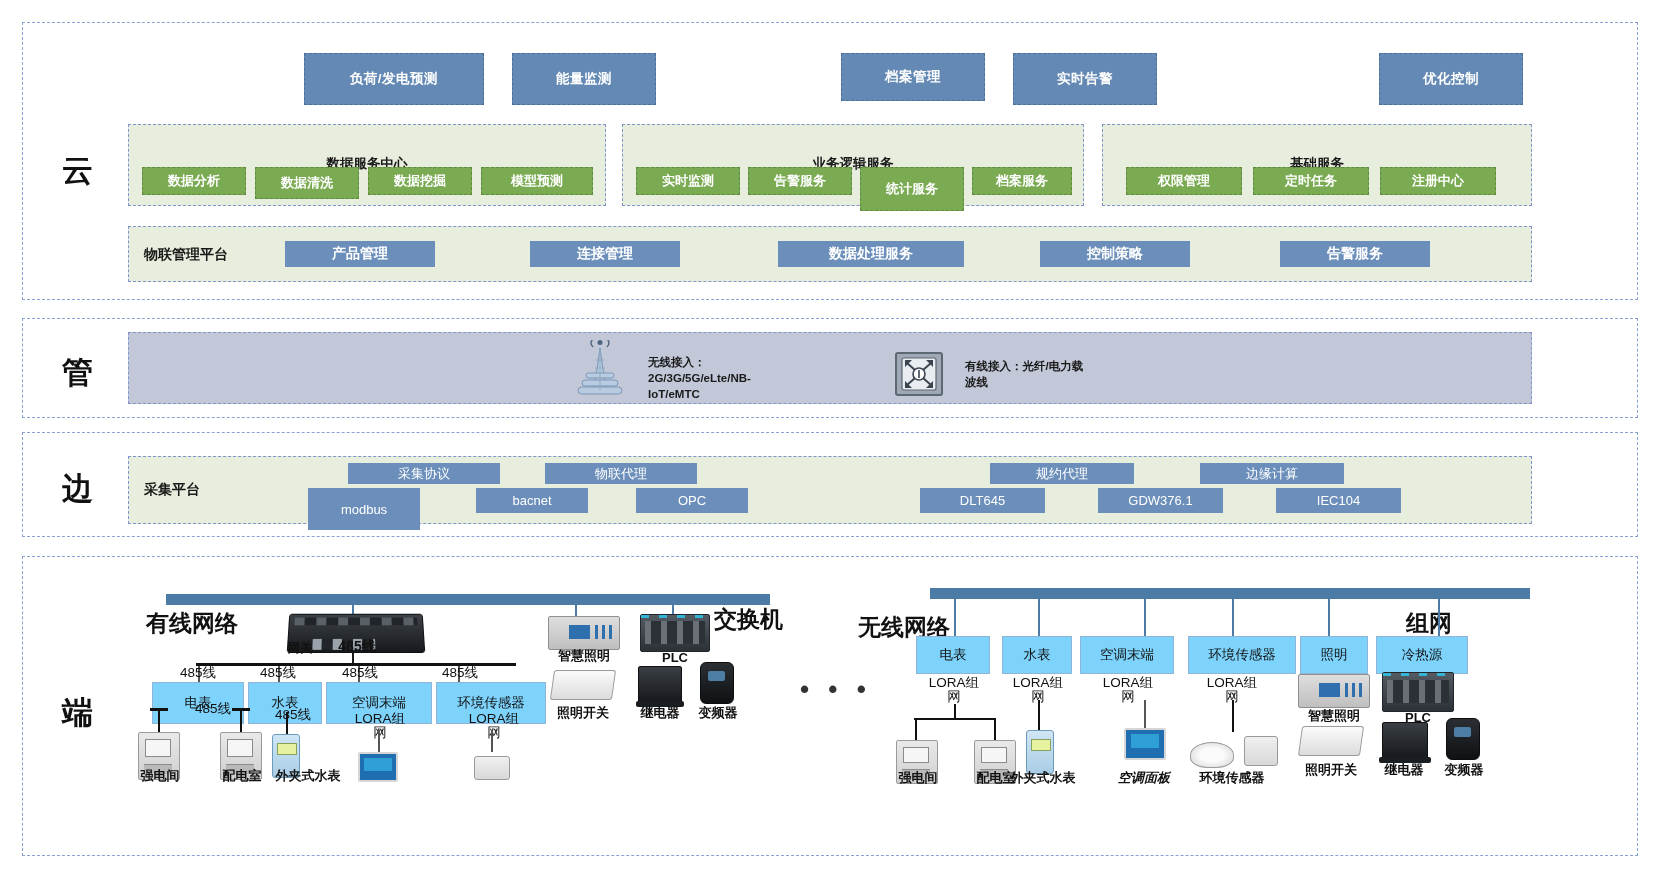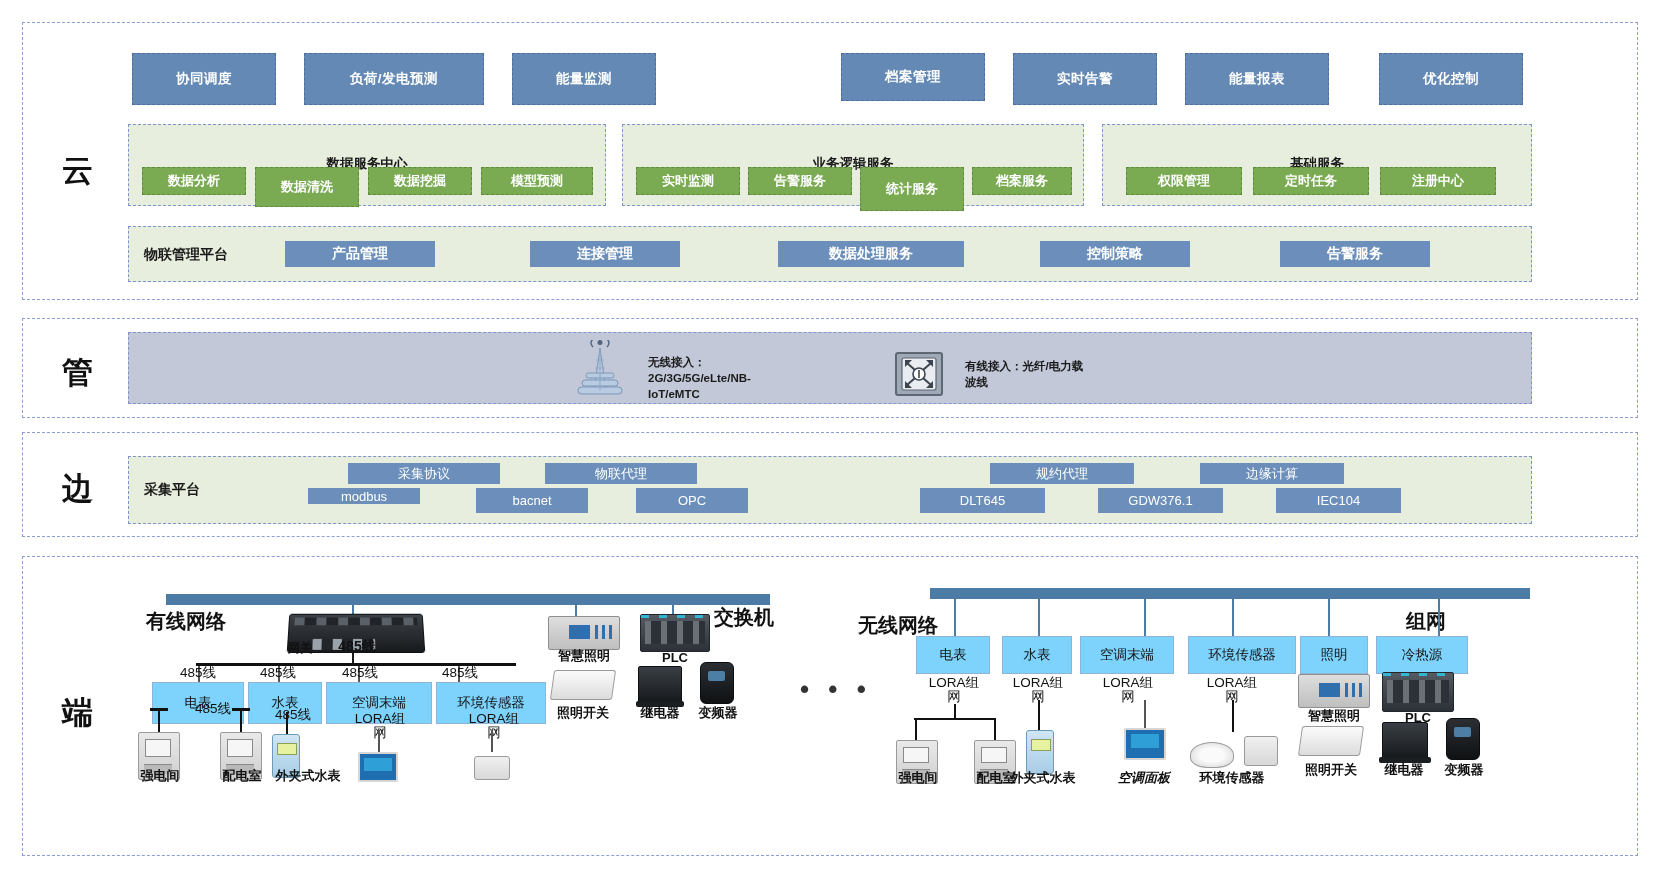--- a/index.html
+++ b/index.html
@@ -136,21 +136,21 @@
     box-sizing: border-box;
     display: flex;
     align-items: center;
     justify-content: center;
     font-size: 13.5px;
     color: #111;
     text-align: center;
   }
   .net-title {
     position: absolute;
-    font-size: 20px;
+    font-size: 23px;
     font-weight: 700;
     color: #111;
     font-family: Liberation Serif, serif;
   }
   .tiny-label {
     position: absolute;
     font-size: 12.5px;
     color: #111;
     text-align: center;
     line-height: 14px;
@@ -276,33 +276,31 @@
   .icon-svg { position: absolute; }
 </style>
 </head>
 <body>
 
 <div class="page">
 
   <div class="band" style="left:22px; top:22px; width:1616px; height:278px;"></div>
   <div class="band-label" style="left:62px; top:150px;">云</div>
 
-  <div class="app-tile" style="left:132px; top:53px; width:144px; height:52px;">协同调度</div>
   <div class="app-tile" style="left:304px; top:53px; width:180px; height:52px;">负荷/发电预测</div>
   <div class="app-tile" style="left:512px; top:53px; width:144px; height:52px;">能量监测</div>
   <div class="app-tile" style="left:841px; top:53px; width:144px; height:48px;">档案管理</div>
   <div class="app-tile" style="left:1013px; top:53px; width:144px; height:52px;">实时告警</div>
-  <div class="app-tile" style="left:1185px; top:53px; width:144px; height:52px;">能量报表</div>
   <div class="app-tile" style="left:1379px; top:53px; width:144px; height:52px;">优化控制</div>
 
   <div class="group" style="left:128px; top:124px; width:478px; height:82px;">
     <div class="group-title" style="top:7px;">数据服务中心</div>
   </div>
   <div class="chip-green" style="left:142px; top:167px; width:104px; height:28px;">数据分析</div>
-  <div class="chip-green" style="left:255px; top:167px; width:104px; height:40px;">数据清洗</div>
+  <div class="chip-green" style="left:255px; top:167px; width:104px; height:32px;">数据清洗</div>
   <div class="chip-green" style="left:368px; top:167px; width:104px; height:28px;">数据挖掘</div>
   <div class="chip-green" style="left:481px; top:167px; width:112px; height:28px;">模型预测</div>
 
   <div class="group" style="left:622px; top:124px; width:462px; height:82px;">
     <div class="group-title" style="top:7px;">业务逻辑服务</div>
   </div>
   <div class="chip-green" style="left:636px; top:167px; width:104px; height:28px;">实时监测</div>
   <div class="chip-green" style="left:748px; top:167px; width:104px; height:28px;">告警服务</div>
   <div class="chip-green" style="left:860px; top:167px; width:104px; height:44px;">统计服务</div>
   <div class="chip-green" style="left:972px; top:167px; width:100px; height:28px;">档案服务</div>
@@ -368,21 +366,21 @@
   <div class="band" style="left:22px; top:432px; width:1616px; height:105px;"></div>
   <div class="band-label" style="left:62px; top:468px;">边</div>
   <div class="group" style="left:128px; top:456px; width:1404px; height:68px;"></div>
   <div class="plain-label" style="left:144px; top:481px;">采集平台</div>
 
   <div class="chip-blue small" style="left:348px; top:463px; width:152px; height:21px;">采集协议</div>
   <div class="chip-blue small" style="left:545px; top:463px; width:152px; height:21px;">物联代理</div>
   <div class="chip-blue small" style="left:990px; top:463px; width:144px; height:21px;">规约代理</div>
   <div class="chip-blue small" style="left:1200px; top:463px; width:144px; height:21px;">边缘计算</div>
 
-  <div class="chip-blue small" style="left:308px; top:488px; width:112px; height:16px;">modbus</div>
+  <div class="chip-blue small" style="left:308px; top:488px; width:112px; height:42px;">modbus</div>
   <div class="chip-blue small" style="left:476px; top:488px; width:112px; height:25px;">bacnet</div>
   <div class="chip-blue small" style="left:636px; top:488px; width:112px; height:25px;">OPC</div>
   <div class="chip-blue small" style="left:920px; top:488px; width:125px; height:25px;">DLT645</div>
   <div class="chip-blue small" style="left:1098px; top:488px; width:125px; height:25px;">GDW376.1</div>
   <div class="chip-blue small" style="left:1276px; top:488px; width:125px; height:25px;">IEC104</div>
 
   <div class="band" style="left:22px; top:556px; width:1616px; height:300px;"></div>
   <div class="band-label" style="left:62px; top:692px;">端</div>
 
   <div class="bus" style="left:166px; top:594px; width:604px;"></div>

